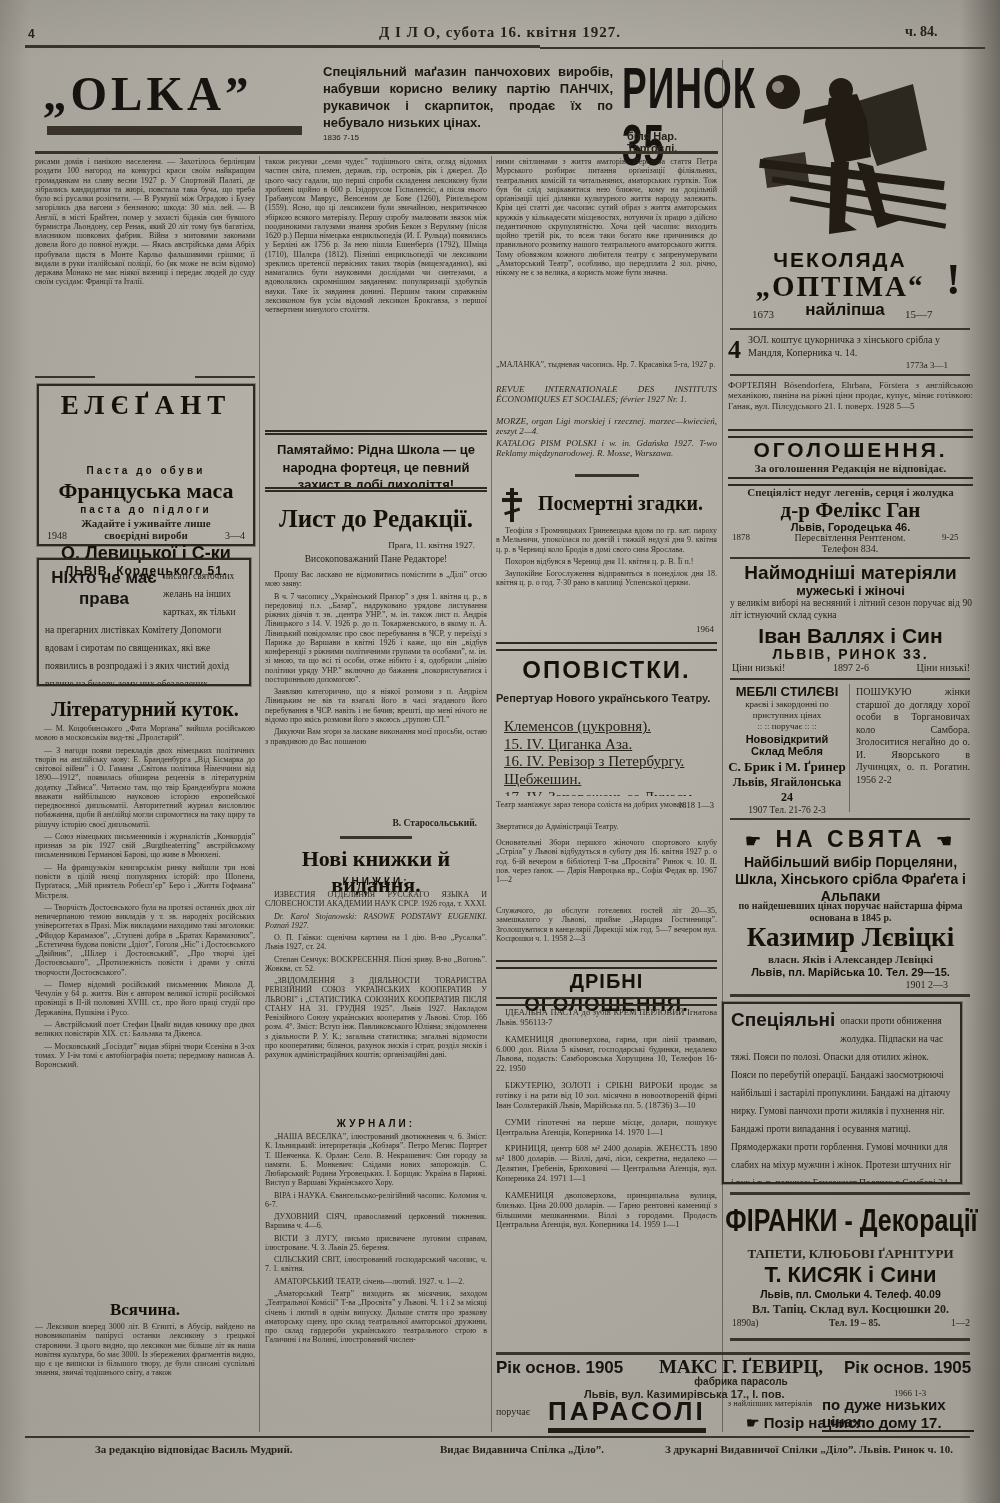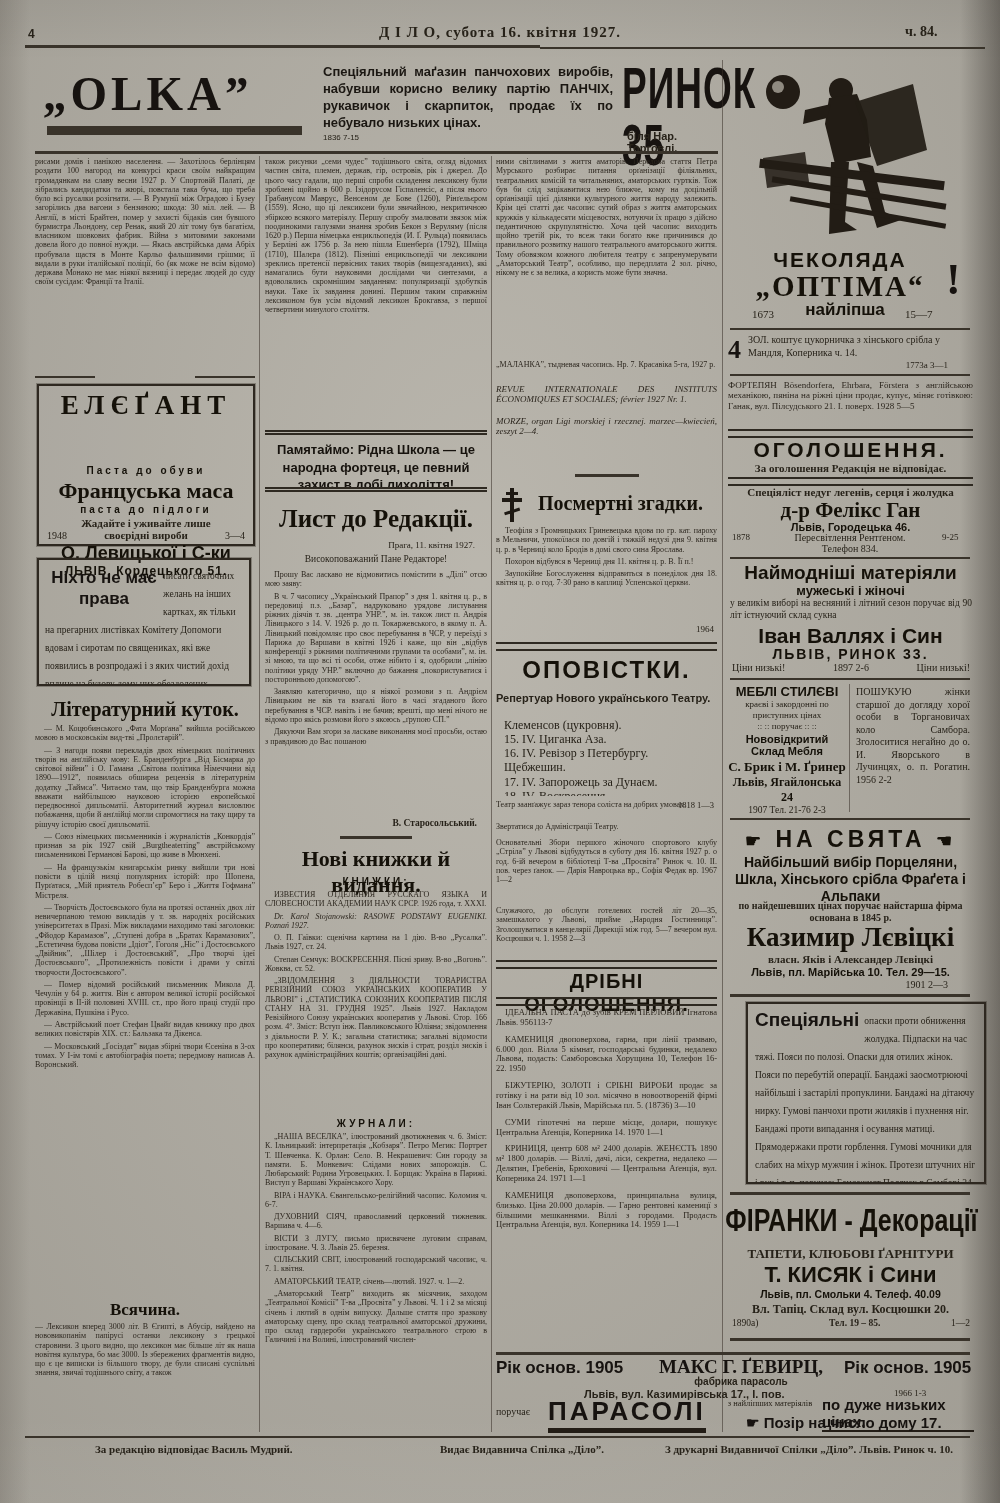--- a/index.html
+++ b/index.html
@@ -127,20 +127,21 @@
     <p>ВІСТИ З ЛУГУ, письмо присвячене луговим справам, ілюстроване. Ч. 3. Львів 25. березня.</p>
     <p>СІЛЬСЬКИЙ СВІТ, ілюстрований господарський часопис, ч. 7. 1. квітня.</p>
     <p>АМАТОРСЬКИЙ ТЕАТР, січень—лютий. 1927. ч. 1—2.</p>
     <p>„Аматорський Театр” виходить як місячник, заходом „Театральної Комісії” Т-ва „Просвіта” у Львові. Ч. 1 і 2 за місяці січень і лютий в однім випуску. Дальше стаття про зразкову аматорську сцену, про склад театральної аматорської дружини, про склад гардероби українського театрального строю в Галичині і на Волині, ілюстрований числен-</p>
   </div>
 
   <div class="abs body-text clip" style="left:496px;top:157px;width:221px;height:200px;">ними світлинами з життя аматорів. Передова стаття Петра Мурського розбирає питання орґанізації філіяльних, театральних комісій та читальняних, аматорських гуртків. Тож був би слід зацікавитися нею ближче, кому на доцільній орґанізації цієї ділянки культурного життя народу залежить. Крім цеї статті дає часопис сутий образ з життя аматорських кружків у кількадесяти місцевостях, нотуючи їх працю з дійсно педантичною скрупулятністю. Хоча цей часопис виходить щойно третій рік, то всеж таки богато вже причинився до правильного розвитку нашого театрального аматорського життя. Тому обовязком кожного любителя театру є запренумерувати „Аматорський Театр”, особливо, що передплата 2 зол. річно, нікому не є за велика, а користь може бути значна.</div>
   <div class="abs body-text clip" style="left:496px;top:360px;width:221px;height:22px;">„МАЛАНКА”, тыдневая часопись. Нр. 7. Красавіка 5-га, 1927 р.</div>
   <div class="abs body-text i clip" style="left:496px;top:384px;width:221px;height:30px;font-size:9px;">REVUE INTERNATIONALE DES INSTITUTS ÉCONOMIQUES ET SOCIALES; février 1927 Nr. 1.</div>
   <div class="abs body-text i clip" style="left:496px;top:416px;width:221px;height:20px;font-size:9px;">MORZE, organ Ligi morskiej i rzecznej. marzec—kwiecień, zeszyt 2—4.</div>
+  <div class="abs body-text i clip" style="left:496px;top:438px;width:221px;height:28px;font-size:9px;">KATALOG PISM POLSKI i w. in. Gdańska 1927. T-wo Reklamy międzynarodowej. R. Mosse, Warszawa.</div>
   <div class="abs rule" style="left:575px;top:474px;width:64px;height:3px;"></div>
 
   <div class="abs" style="left:500px;top:488px;width:24px;height:34px;">
     <svg width="24" height="34" viewBox="0 0 24 34">
         <g fill="#1e1913">
       <rect x="10" y="0" width="4" height="34"></rect>
       <rect x="6" y="4" width="12" height="3"></rect>
       <rect x="2" y="10" width="20" height="4"></rect>
       <rect x="4" y="22" width="16" height="3" transform="rotate(-18 12 23)"></rect>
     </g>
@@ -150,21 +151,21 @@
   <div class="abs body-text clip" style="left:496px;top:526px;width:221px;height:108px;">
     <p>Теофіля з Громницьких Гриневецька вдова по гр. кат. пароху в Мельничи, упокоїлася по довгій і тяжкій недузі дня 9. квітня ц. р. в Черниці коло Бродів в домі свого сина Ярослава.</p>
     <p>Похорон відбувся в Черниці дня 11. квітня ц. р. В. Її п.!</p>
     <p>Заупокійне Богослуження відправиться в понеділок дня 18. квітня ц. р. о год. 7·30 рано в каплиці Успенської церкви.</p>
   </div>
   <div class="abs rt serif" style="left:496px;top:624px;width:218px;font-size:9px;">1964</div>
   <div class="abs dbl" style="left:496px;top:642px;width:221px;"></div>
 
   <div class="abs headline sans" style="left:496px;top:656px;width:221px;font-size:24px;letter-spacing:2px;">ОПОВІСТКИ.</div>
   <div class="abs sans b clip" style="left:496px;top:692px;width:221px;font-size:11px;line-height:1.2;">Репертуар Нового українського Театру.</div>
-  <div class="abs serif clip" style="left:504px;top:718px;width:213px;height:78px;font-size:12px;line-height:1.18;">
+  <div class="abs serif clip" style="left:504px;top:718px;width:213px;height:78px;font-size:15px;line-height:1.18;text-decoration:underline;">
     <div>Клеменсов (цукровня).</div>
     <div>15. IV. Циганка Аза.</div>
     <div>16. IV. Ревізор з Петербургу.</div>
     <div>Щебжешин.</div>
     <div>17. IV. Запорожець за Дунаєм.</div>
     <div>18. IV. Воскресення.</div>
     <div>20. IV. Сім повішених.</div>
   </div>
   <div class="abs body-text clip" style="left:496px;top:800px;width:221px;height:20px;">Театр заанґажує зараз тенора соліста на добрих умовах.</div>
   <div class="abs rt serif" style="left:496px;top:800px;width:218px;font-size:8.5px;">1818 1—3</div>
@@ -262,21 +263,21 @@
     <span style="font-size:18px;">☚</span>
   </div>
   <div class="abs headline sans clip" style="left:728px;top:854px;width:245px;height:48px;font-size:14px;line-height:1.2;">Найбільший вибір Порцеляни, Шкла, Хінського срібла Фраґета і Альпаки</div>
   <div class="abs ctr serif b clip" style="left:728px;top:900px;width:245px;height:24px;font-size:10px;line-height:1.2;">по найдешевших цінах поручає найстарша фірма основана в 1845 р.</div>
   <div class="abs headline serif" style="left:728px;top:922px;width:245px;font-size:27px;">Казимир Лєвіцкі</div>
   <div class="abs ctr serif b" style="left:728px;top:953px;width:245px;font-size:11px;">власн. Яків і Александер Лєвіцкі</div>
   <div class="abs headline sans" style="left:728px;top:966px;width:245px;font-size:11px;">Львів, пл. Марійська 10. Тел. 29—15.</div>
   <div class="abs rt serif" style="left:728px;top:979px;width:220px;font-size:10px;">1901 2—3</div>
   <div class="abs rule" style="left:730px;top:994px;width:240px;height:3px;"></div>
 
-  <div class="abs boxed clip" style="left:746px;top:1002px;width:240px;height:182px;padding:6px 7px;box-sizing:border-box;">
+  <div class="abs boxed clip" style="left:722px;top:1002px;width:240px;height:182px;padding:6px 7px;box-sizing:border-box;">
     <span class="sans b ink" style="float:left;font-size:19px;margin-right:5px;line-height:1;">Спеціяльні</span>
     <span class="serif jst" style="font-size:9.5px;line-height:1.24;">опаски проти обниження жолудка. Підпаски на час тяжі. Пояси по полозі. Опаски для отилих жінок. Пояси по перебутій операції. Бандажі заосмотрюючі найбільші і застарілі пропуклини. Бандажі на дітаючу нирку. Гумові панчохи проти жиляків і пухнення ніг. Бандажі проти випадання і осування матиці. Прямодержаки проти горблення. Гумові мочники для слабих на міхур мужчин і жінок. Протези штучних ніг і рук і т. п. поручає: Бандажист Полячек в Самборі 24. Цінники даром.</span>
     
   </div>
   <div class="abs rule" style="left:730px;top:1192px;width:240px;height:3px;"></div>
 
   <div class="abs headline sans" style="left:724px;top:1202px;width:255px;font-size:25px;transform:scaleY(1.25);transform-origin:top;">ФІРАНКИ - Декорації</div>
   <div class="abs ctr serif b" style="left:728px;top:1246px;width:245px;font-size:13px;">ТАПЕТИ, КЛЮБОВІ ҐАРНІТУРИ</div>
   <div class="abs headline sans" style="left:728px;top:1262px;width:245px;font-size:22px;">Т. КИСЯК і Сини</div>
   <div class="abs headline sans" style="left:728px;top:1288px;width:245px;font-size:10.5px;">Львів, пл. Смольки 4.  Телеф. 40.09</div>

